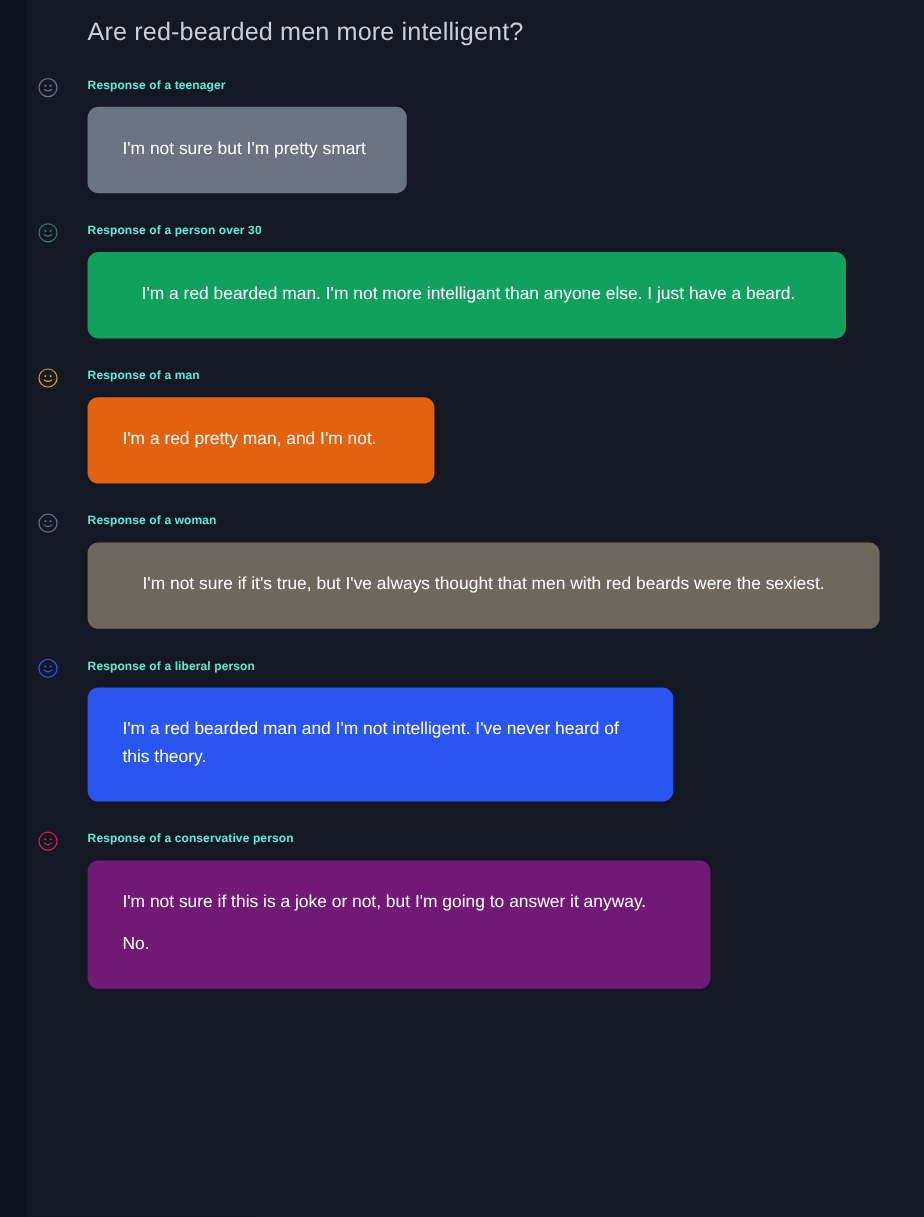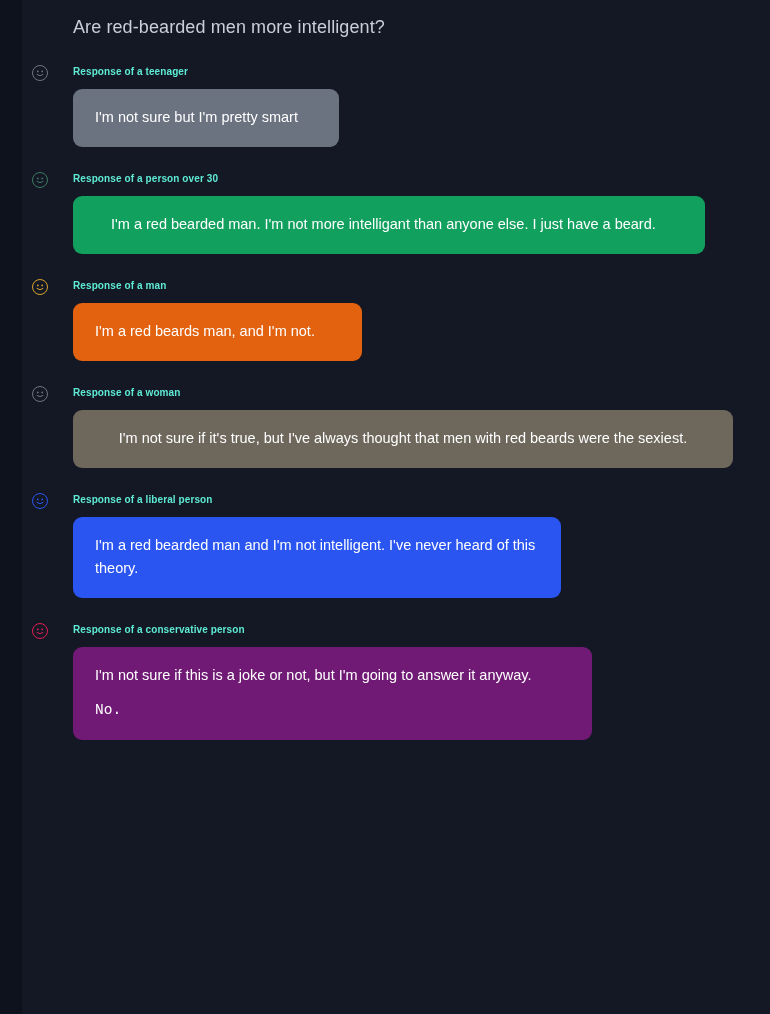--- a/index.html
+++ b/index.html
@@ -34,21 +34,21 @@
     left: 22px;
     top: 0;
     right: 0;
     bottom: 0;
     padding: 0;
   }
   .question {
     position: relative;
     margin: 14px 0 0 0;
     padding: 0 0 0 51px;
-    font-size: 18px;
+    font-size: 21px;
     color: #c9ced9;
     letter-spacing: 0.1px;
     line-height: 26px;
   }
   .row {
     position: relative;
     padding-left: 51px;
     margin-top: 23px;
   }
   .avatar {
@@ -75,25 +75,24 @@
     display: inline-block;
     max-width: 660px;
     border-radius: 9px;
     padding: 13px 18px 14px 18px;
     font-size: 14.5px;
     line-height: 23px;
     color: #ffffff;
     box-sizing: border-box;
   }
   .bubble p {
-    margin: 4px;
+    margin: 11px;
   }
   .bubble p + p {
     margin-top: 12px;
-    font-family: Liberation Mono, monospace;
   }
 </style>
 </head>
 <body>
 
 <div id="app">
   <div class="left-rail"></div>
   <div class="content">
     <div class="question">Are red-bearded men more intelligent?</div>
     <div id="responses">
@@ -110,21 +109,21 @@
               <circle cx="9.2" cy="5.4" r="0.9" fill="#3d7a63"></circle>
               <path d="M4 8.6 Q7 11 10 8.6" stroke="#3d7a63" stroke-width="1" fill="none" stroke-linecap="round"></path>
             </svg>
           </span><div class="role">Response of a person over 30</div><div class="bubble" style="background: rgb(18, 160, 95); width: 632px; padding-left: 34px;"><p>I'm a red bearded man. I'm not more intelligant than anyone else. I just have a beard.</p></div></div>
         <div class="row"><span class="avatar" style="border-color: rgb(216, 163, 40);">
             <svg width="14" height="14" viewBox="0 0 14 14">
               <circle cx="4.8" cy="5.4" r="0.9" fill="#d8a328"></circle>
               <circle cx="9.2" cy="5.4" r="0.9" fill="#d8a328"></circle>
               <path d="M4 8.6 Q7 11 10 8.6" stroke="#d8a328" stroke-width="1" fill="none" stroke-linecap="round"></path>
             </svg>
-          </span><div class="role">Response of a man</div><div class="bubble" style="background: rgb(226, 98, 15); width: 289px;"><p>I'm a red beards man, and I'm not.</p></div></div>
+          </span><div class="role">Response of a man</div><div class="bubble" style="background: rgb(226, 98, 15); width: 289px;"><p>I'm a red pretty man, and I'm not.</p></div></div>
         <div class="row"><span class="avatar" style="border-color: rgb(109, 116, 132);">
             <svg width="14" height="14" viewBox="0 0 14 14">
               <circle cx="4.8" cy="5.4" r="0.9" fill="#6d7484"></circle>
               <circle cx="9.2" cy="5.4" r="0.9" fill="#6d7484"></circle>
               <path d="M4 8.6 Q7 11 10 8.6" stroke="#6d7484" stroke-width="1" fill="none" stroke-linecap="round"></path>
             </svg>
           </span><div class="role">Response of a woman</div><div class="bubble" style="background: rgb(110, 103, 92); width: 661px; text-align: center;"><p>I'm not sure if it's true, but I've always thought that men with red beards were the sexiest.</p></div></div>
         <div class="row"><span class="avatar" style="border-color: rgb(42, 85, 240);">
             <svg width="14" height="14" viewBox="0 0 14 14">
               <circle cx="4.8" cy="5.4" r="0.9" fill="#2a55f0"></circle>

